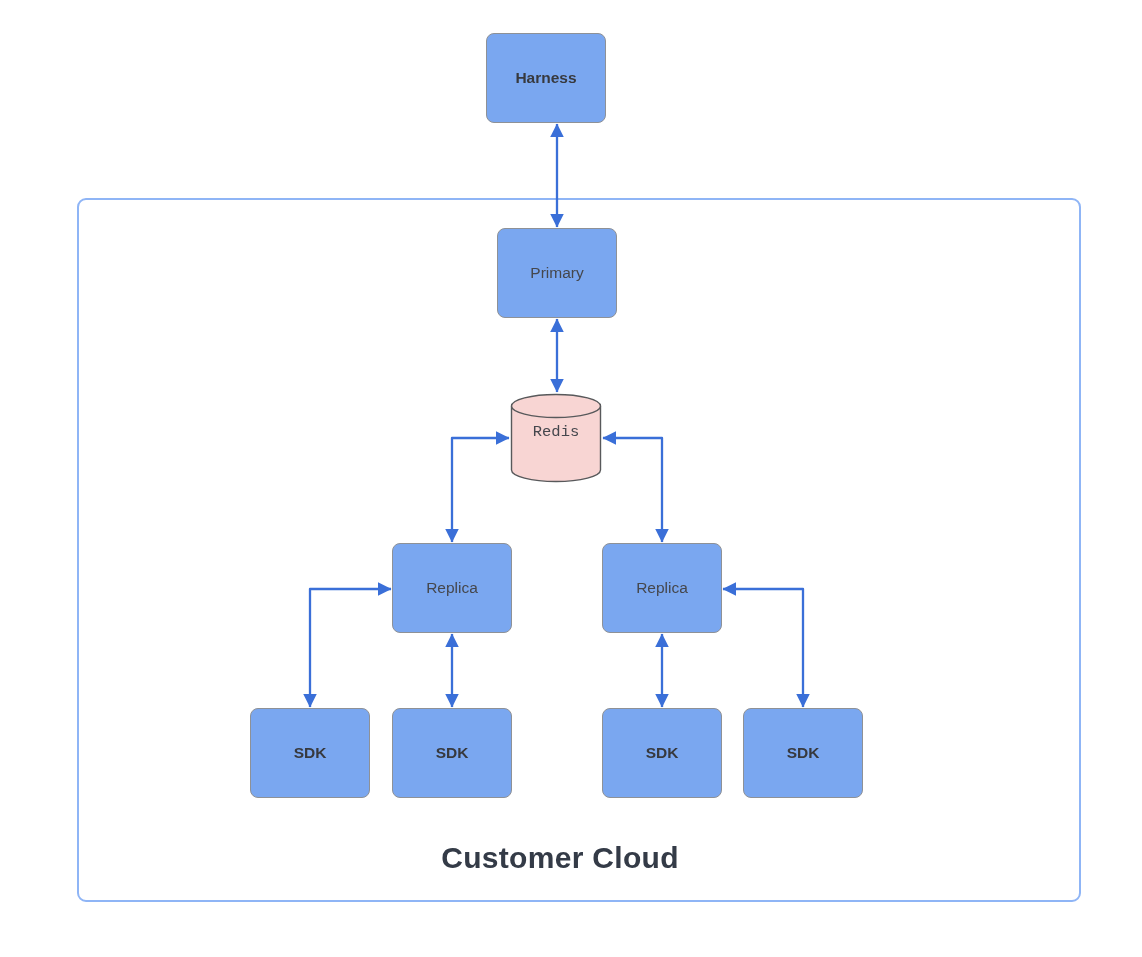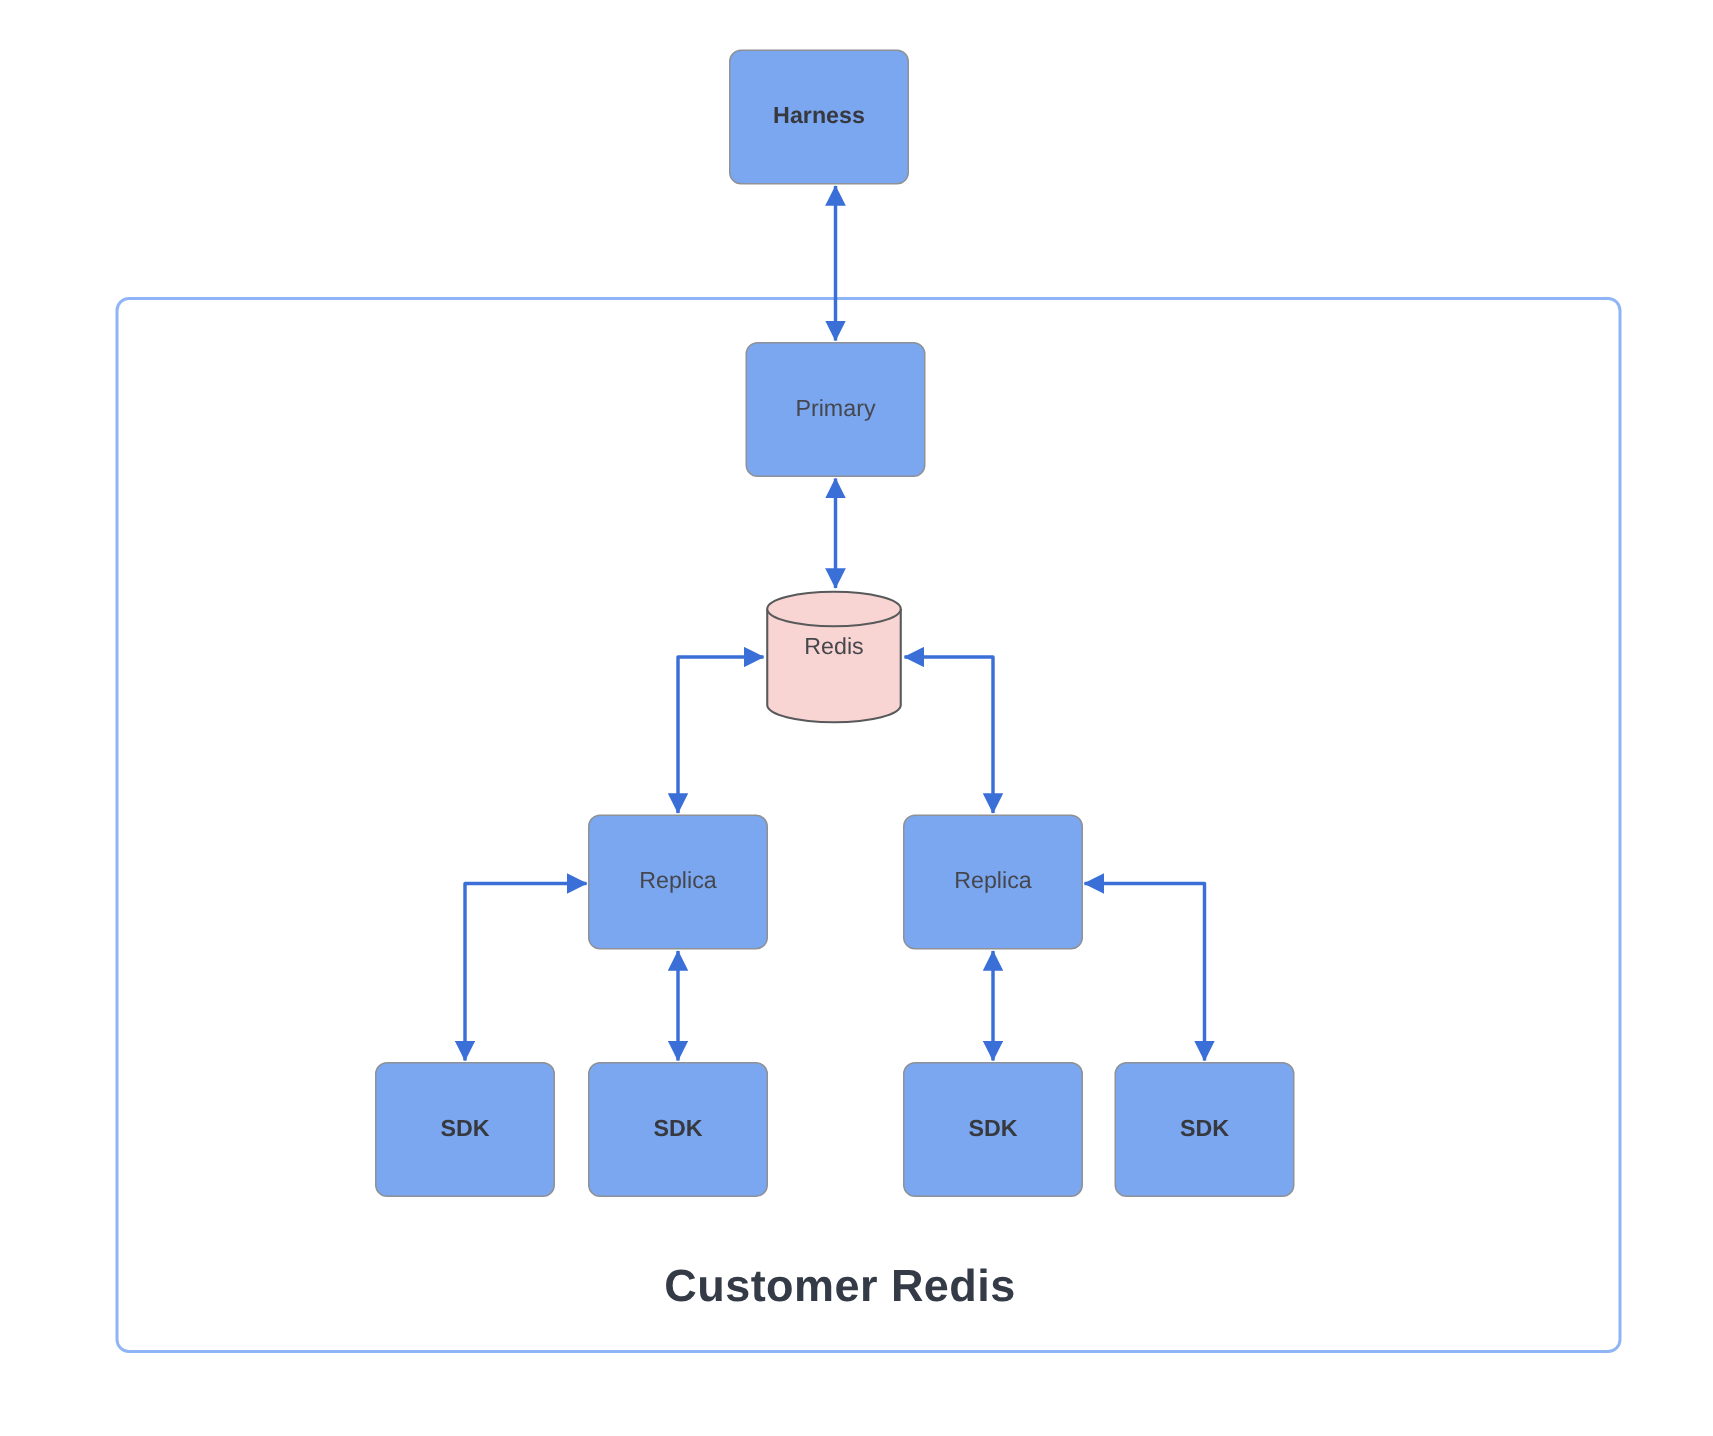--- a/index.html
+++ b/index.html
@@ -59,21 +59,21 @@
   .node-primary        { left: 497px; top: 228px; align-items: center; }
   .node-replica-left   { left: 392px; top: 543px; }
   .node-replica-right  { left: 602px; top: 543px; }
   .node-sdk-1          { left: 250px; top: 708px; }
   .node-sdk-2          { left: 392px; top: 708px; }
   .node-sdk-3          { left: 602px; top: 708px; }
   .node-sdk-4          { left: 743px; top: 708px; }
   .node-redis {
     position: absolute;
     left: 510px; top: 393px;
-    width: 92px; height: 90px;
+    width: 92px; height: 90px; font-family: Liberation Mono, monospace;
   }
   .node-redis svg { position: absolute; left: 0; top: 0; }
   .node-redis .cyl-label {
     position: absolute;
     left: 0; top: 30px;
     width: 100%;
     text-align: center;
     font-size: 15.5px;
     color: var(--node-text);
   }
@@ -89,21 +89,21 @@
     stroke-width: 2.3;
     stroke-linejoin: round;
   }
 </style>
 </head>
 <body>
 
 <div class="canvas">
 
   <div class="cloud-container"></div>
-  <div class="cloud-title">Customer Redis</div>
+  <div class="cloud-title">Customer Cloud</div>
 
   <svg class="edges-layer" width="1142" height="957" viewBox="0 0 1142 957">
     <defs>
       <marker id="arrow" viewBox="0 0 10 10" refX="9.6" refY="5" markerWidth="6" markerHeight="6" orient="auto-start-reverse">
         <path d="M0,0 L10,5 L0,10 z" fill="var(--connector)"></path>
       </marker>
     </defs>
     <path class="edge" d="M557,124 L557,227" marker-start="url(#arrow)" marker-end="url(#arrow)"></path>
     <path class="edge" d="M557,319 L557,392" marker-start="url(#arrow)" marker-end="url(#arrow)"></path>
     <path class="edge" d="M509,438 L452,438 L452,542" marker-start="url(#arrow)" marker-end="url(#arrow)"></path>

